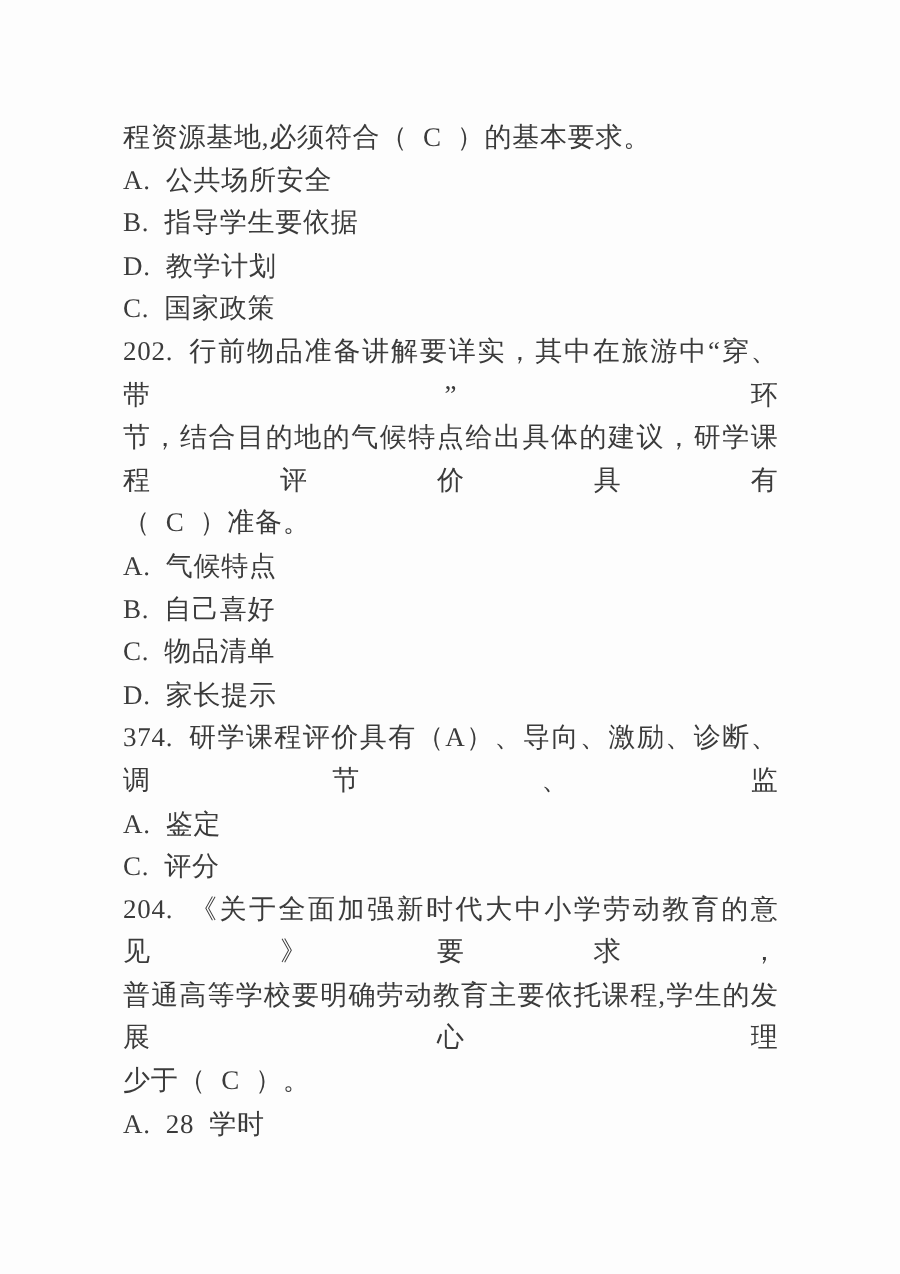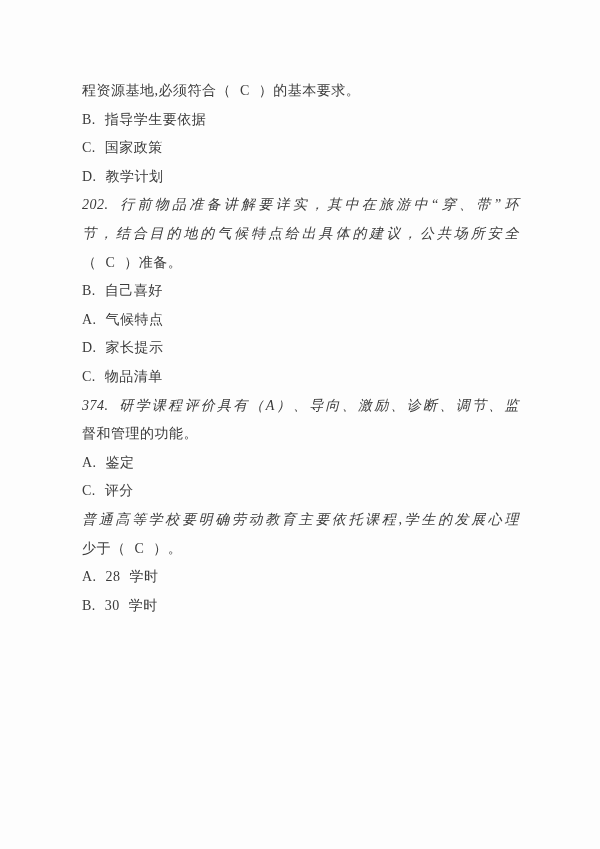--- a/index.html
+++ b/index.html
@@ -18,67 +18,66 @@
     font-family: "Liberation Serif", "DejaVu Serif", serif;
   }
   .content {
     position: absolute;
     top: 77px;
     left: 82px;
     width: 437px;
     color: #3b3b3b;
   }
   .line {
-    font-size: 14px;
+    font-size: 18px;
     line-height: 28.6px;
     letter-spacing: 0.5px;
     word-spacing: 5px;
     white-space: pre-wrap;
     text-align: left;
   }
   .line.justified {
     text-align: justify;
     text-align-last: justify;
     
     text-justify: inter-character;
-    font-style: italic;
   }
   .question-block {
     margin: 0;
     padding: 0;
   }
 </style>
 </head>
 <body>
 
 <div class="page" style="background: rgb(253, 253, 253);">
   <div class="content" style="color: rgb(59, 59, 59);">
     <div id="questions">
         <div class="question-block">
           <div class="line">程资源基地,必须符合（ C ）的基本要求。</div>
+          <div class="line">A. 公共场所安全</div>
           <div class="line">B. 指导学生要依据</div>
+          <div class="line">D. 教学计划</div>
           <div class="line">C. 国家政策</div>
-          <div class="line">D. 教学计划</div>
         </div>
         <div class="question-block">
           <div class="line justified">202. 行前物品准备讲解要详实，其中在旅游中“穿、带”环</div>
-          <div class="line justified">节，结合目的地的气候特点给出具体的建议，公共场所安全</div>
+          <div class="line justified">节，结合目的地的气候特点给出具体的建议，研学课程评价具有</div>
           <div class="line">（ C ）准备。</div>
+          <div class="line">A. 气候特点</div>
           <div class="line">B. 自己喜好</div>
-          <div class="line">A. 气候特点</div>
+          <div class="line">C. 物品清单</div>
           <div class="line">D. 家长提示</div>
-          <div class="line">C. 物品清单</div>
         </div>
         <div class="question-block">
           <div class="line justified">374. 研学课程评价具有（A）、导向、激励、诊断、调节、监</div>
-          <div class="line">督和管理的功能。</div>
           <div class="line">A. 鉴定</div>
           <div class="line">C. 评分</div>
         </div>
         <div class="question-block">
+          <div class="line justified">204. 《关于全面加强新时代大中小学劳动教育的意见》要求，</div>
           <div class="line justified">普通高等学校要明确劳动教育主要依托课程,学生的发展心理</div>
           <div class="line">少于（ C ）。</div>
           <div class="line">A. 28 学时</div>
-          <div class="line">B. 30 学时</div>
         </div>
       </div>
   </div>
 </div>
 
 </body></html>

